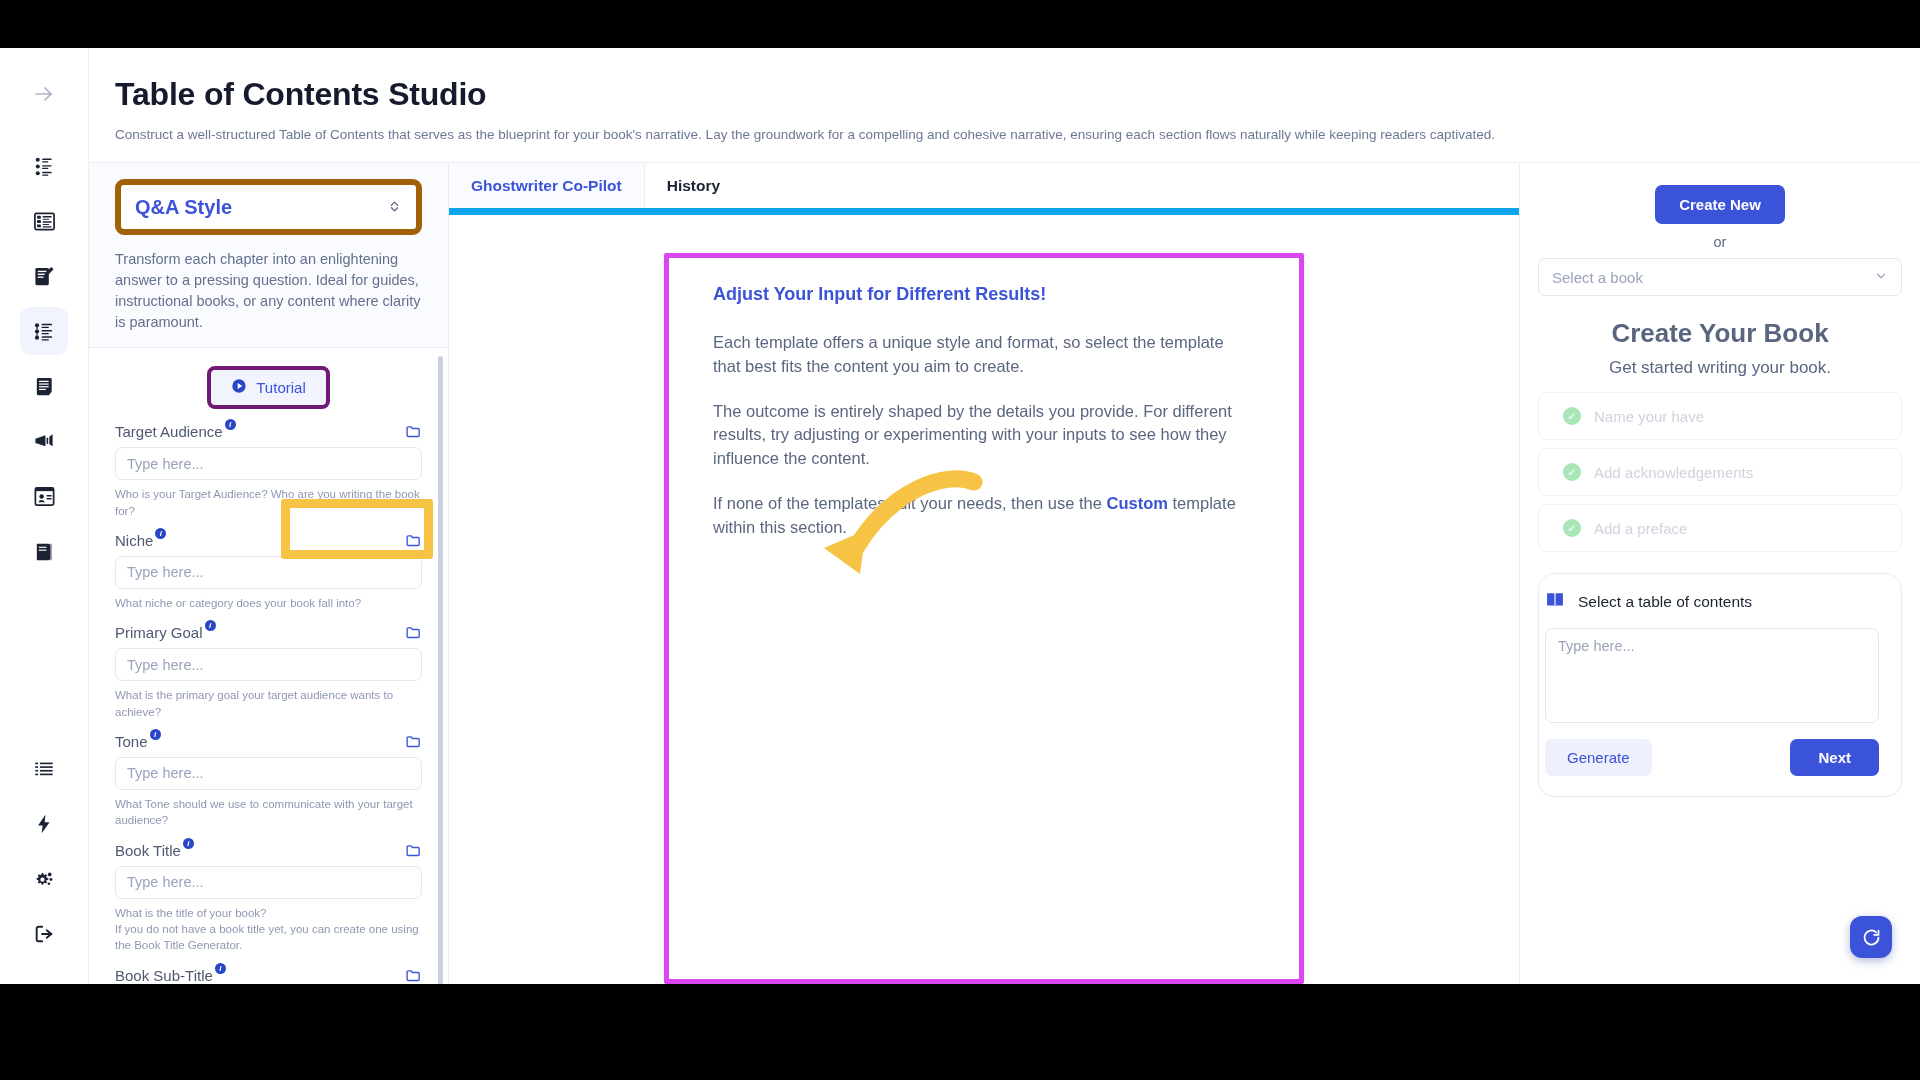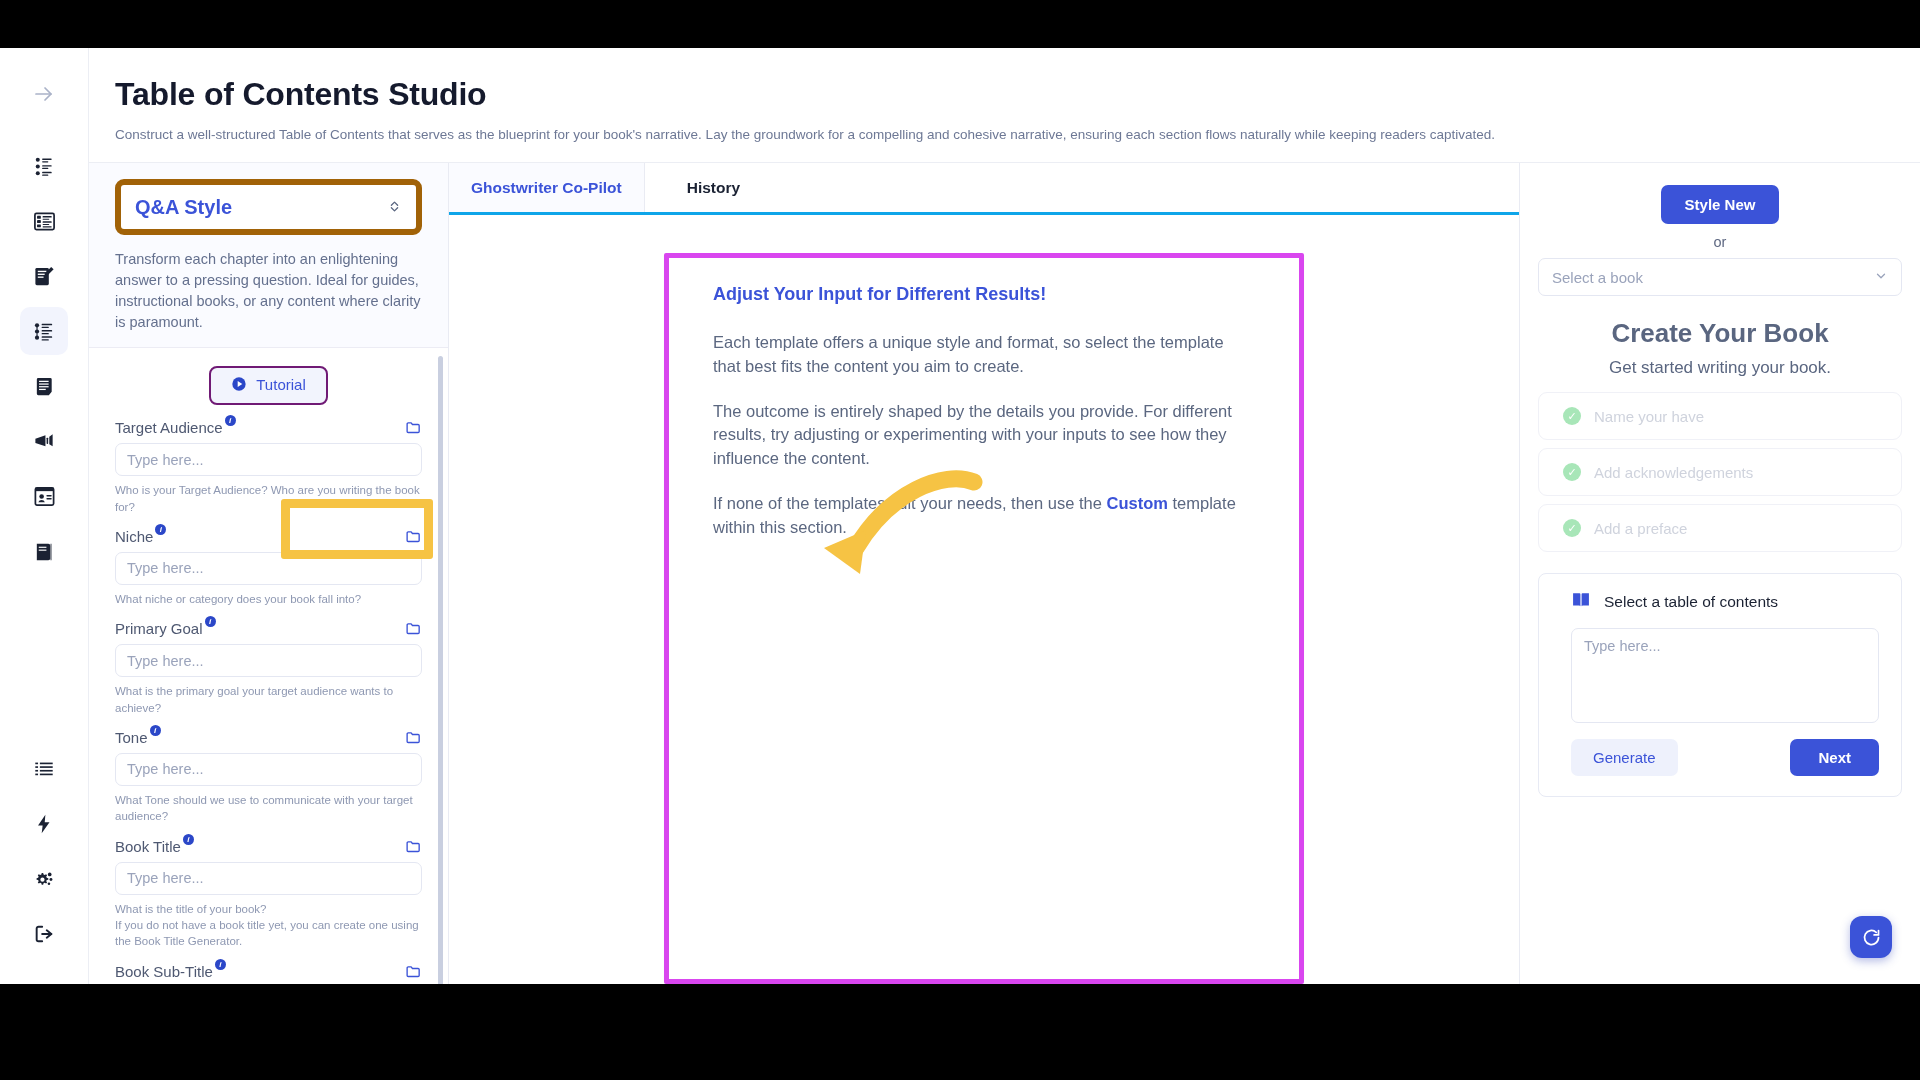--- a/index.html
+++ b/index.html
@@ -85,24 +85,24 @@
   }
   .form-scroll {
     flex: 1 1 auto; overflow: hidden;
     border-top: 1px solid #ececf4;
     background: #fff;
     padding: 0 26px 0 26px;
     position: relative;
   }
   .tutorial-row { display: flex; justify-content: center; padding: 18px 0 14px 0; }
   .tutorial-btn {
-    background: #f2f4fd; border: 2px solid #701a75;
+    background: #f2f4fd; border: 4px solid #701a75;
     border-radius: 8px;
     padding: 8px 20px;
-    display: flex; gap: 9px;
+    display: flex; align-items: center; gap: 9px;
     color: #3b53d8; font-size: 15px;
   }
   .field { margin-bottom: 3px; }
   .field-label-row {
     display: flex; align-items: center; justify-content: space-between;
     margin-bottom: 7px;
   }
   .field-label {
     font-size: 15px; color: #4e5871;
     display: flex; align-items: flex-start; gap: 2px;
@@ -135,22 +135,21 @@
 
   
   .center-col {
     flex: 1 1 auto; min-width: 0;
     display: flex; flex-direction: column;
     background: #fff;
     border-right: 1px solid #e9ebf3;
   }
   .tabs {
     display: flex; height: 52px;
-    border-bottom: 3px solid #0ea5e9;
-    gap: 20px;
+    border-bottom: 7px solid #0ea5e9;
   }
   .tab {
     display: flex; align-items: center;
     padding: 0 22px;
     font-size: 15.5px; font-weight: bold;
     color: #8d97b0;
     border-right: 1px solid #e9ebf3;
   }
   .tab.active { color: #3b53d8; background: #fafbff; }
   .tab.plain { color: #1b2233; border-right: none; }
@@ -213,22 +212,22 @@
   }
   .step-check {
     width: 18px; height: 18px; border-radius: 50%;
     background: #a8e6b8; color: #fff;
     display: flex; align-items: center; justify-content: center;
     font-size: 11px; flex: 0 0 18px;
   }
   .step-label { font-size: 15px; color: #cfd3dd; }
   .toc-card {
     width: 100%; margin-top: 13px;
-    border: 1px solid #e7eaf4; border-radius: 8px;
-    padding: 16px 22px 20px 32px;
+    border: 1px solid #e7eaf4; border-radius: 16px;
+    padding: 16px 22px 20px 6px;
   }
   .toc-head { display: flex; align-items: center; gap: 13px; margin-bottom: 14px; }
   .toc-head-label { font-size: 15.5px; color: #1b2233; }
   .toc-textarea {
     width: 100%; height: 95px;
     border: 1px solid #e4e7f2; border-radius: 7px;
     padding: 9px 12px;
     font-size: 14.5px; color: #9aa3bb;
   }
   .toc-actions { display: flex; justify-content: space-between; margin-top: 16px; }
@@ -573,21 +572,21 @@
           </div>
 
           <svg class="arrow-svg" width="200" height="140" viewBox="0 0 200 140">
             <path d="M180 12 C 150 0, 95 22, 62 78" stroke="#f6c344" stroke-width="17" fill="none" stroke-linecap="round"></path>
             <polygon points="66,104 30,78 72,60" fill="#f6c344"></polygon>
           </svg>
         </div>
       </div>
 
       <div class="right-col">
-        <div class="create-new-btn">Style New</div>
+        <div class="create-new-btn">Create New</div>
         <div class="or-text">or</div>
 
         <div class="book-select">
           <span>Select a book</span>
           <span>
             <svg width="14" height="14" viewBox="0 0 24 24" fill="none" stroke="#9aa3bb" stroke-width="2.2" stroke-linecap="round" stroke-linejoin="round">
                 <polyline points="6,9 12,15 18,9"></polyline>
               </svg>
           </span>
         </div>

